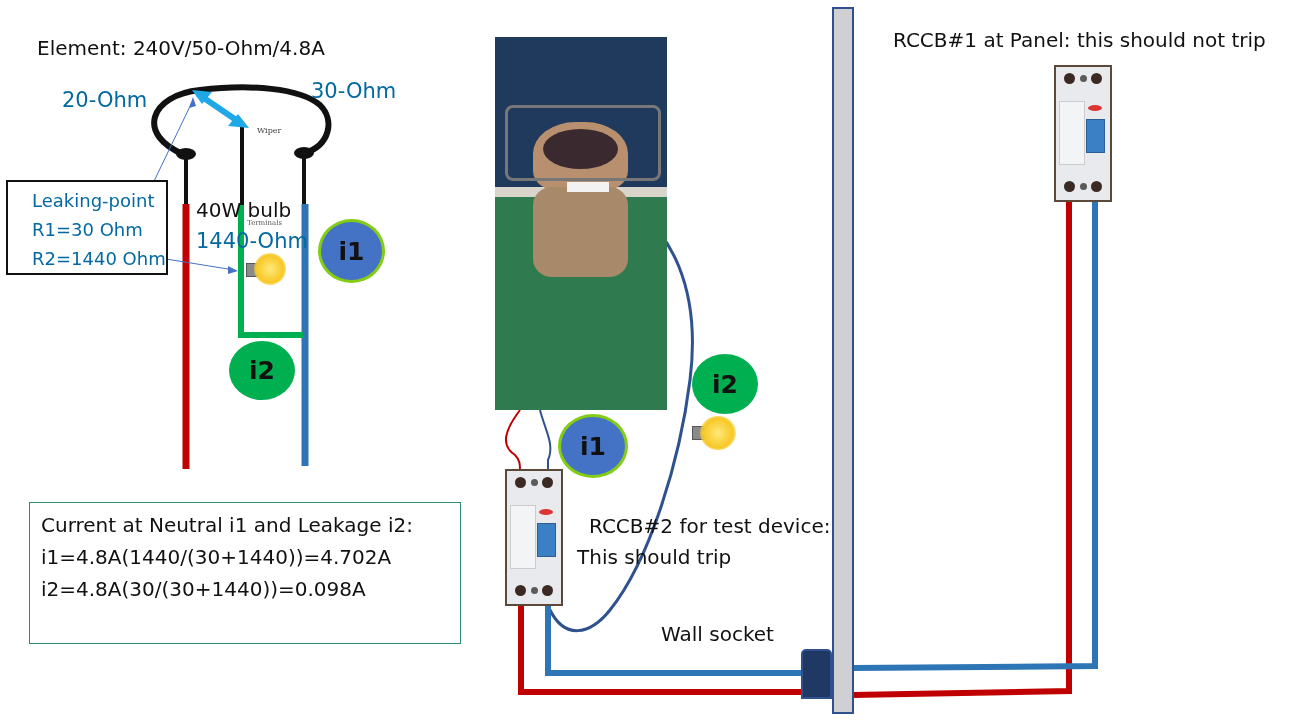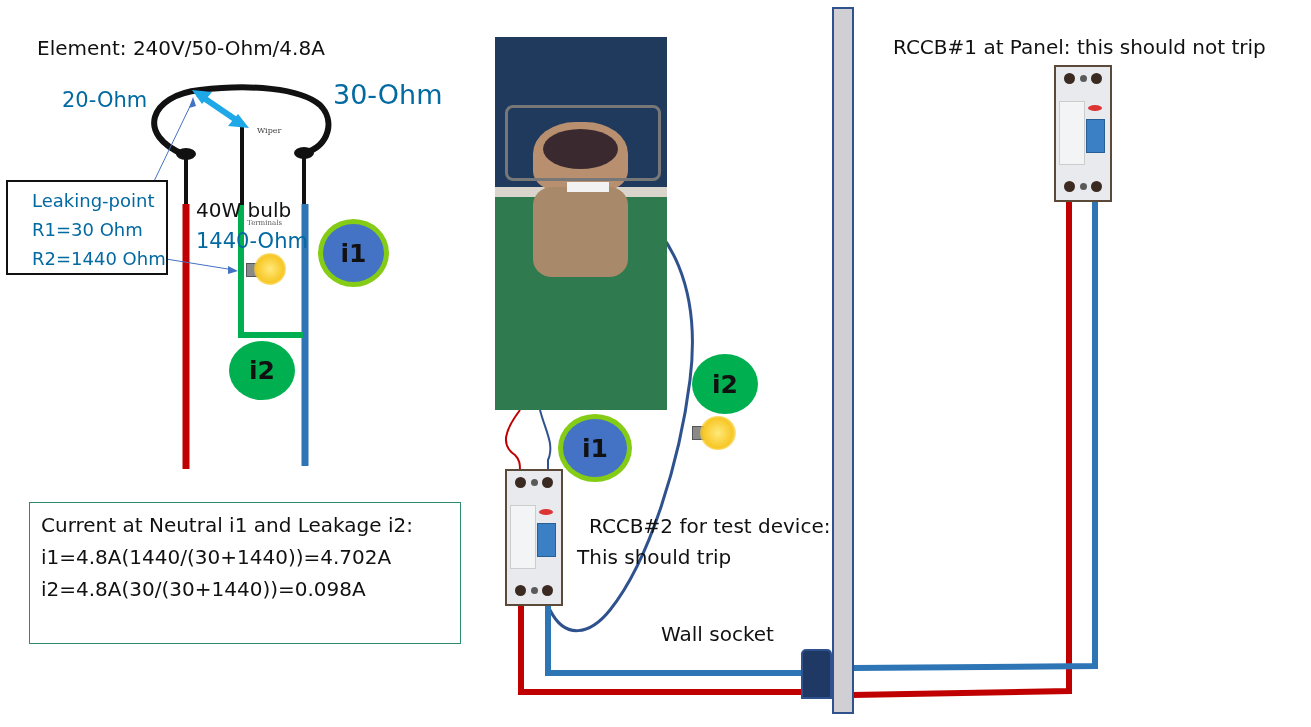--- a/index.html
+++ b/index.html
@@ -2,21 +2,21 @@
 <html><head>
   <meta charset="utf-8">
   <style>
     html, body { margin: 0; padding: 0; background: #ffffff; }
     body { width: 1311px; height: 727px; position: relative; overflow: hidden; font-family: "Liberation Sans", "DejaVu Sans", sans-serif; }
     .abs { position: absolute; }
     .txt { font-family: "DejaVu Sans", "Liberation Sans", sans-serif; color: #111; white-space: nowrap; }
     .red-txt { color: #0369a1; }
     svg.wires { position: absolute; left: 0; top: 0; }
     .badge { position: absolute; border-radius: 50%; display: flex; align-items: center; justify-content: center; font-weight: bold; font-size: 25px; color: #111; font-family: "DejaVu Sans", sans-serif; }
-    .badge-blue { background: #4472c4; border: 5px solid #84cc16; }
+    .badge-blue { background: #4472c4; border: 3px solid #84cc16; }
     .badge-green { background: #00b050; }
     .box-leak { position: absolute; left: 6px; top: 180px; width: 162px; height: 95px; border: 2px solid #111; box-sizing: border-box; background: #fff; }
     .box-calc { position: absolute; left: 29px; top: 502px; width: 432px; height: 142px; border: 1.5px solid #2e8b6a; box-sizing: border-box; background: #fff; }
     .calc-line { font-size: 20px; line-height: 32px; padding-left: 11px; }
     .leak-line { font-size: 18px; line-height: 29px; padding-left: 24px; }
     .photo { position: absolute; left: 495px; top: 37px; width: 172px; height: 373px; overflow: hidden; background: #2b4a6f; }
     .rccb { position: absolute; width: 58px; height: 137px; background: #5b4a3a; padding: 2px; box-sizing: border-box; }
     .rccb-body { width: 100%; height: 100%; background: #e8eaed; position: relative; }
     .hole { position: absolute; width: 11px; height: 11px; border-radius: 50%; background: #3b2a22; }
     .hole.small { width: 7px; height: 7px; background: #5a5a5a; }
@@ -58,21 +58,21 @@
 
   <polyline points="521,606 521,692 804,692" fill="none" stroke="#c00000" stroke-width="6"></polyline>
   <polyline points="548,606 548,673 804,673" fill="none" stroke="#2e75b6" stroke-width="6"></polyline>
 
   <polyline points="852,695 1069,691 1069,200" fill="none" stroke="#c00000" stroke-width="6"></polyline>
   <polyline points="852,668 1095,666 1095,200" fill="none" stroke="#2e75b6" stroke-width="6"></polyline>
 </svg>
 
 <div class="abs txt" style="left:37px; top:36px; font-size:20px;">Element: 240V/50-Ohm/4.8A</div>
 <div class="abs txt red-txt" style="left:62px; top:88px; font-size:21px;">20-Ohm</div>
-<div class="abs txt red-txt" style="left:311px; top:79px; font-size:27px;margin-left:22px;">30-Ohm</div>
+<div class="abs txt red-txt" style="left:311px; top:79px; font-size:21px;">30-Ohm</div>
 <div class="abs txt" style="left:257px; top:126px; font-size:8px; font-family:'DejaVu Serif',serif; color:#444;">Wiper</div>
 <div class="abs txt" style="left:247px; top:219px; font-size:7px; font-family:'DejaVu Serif',serif; color:#555;">Terminals</div>
 <div class="abs txt" style="left:196px; top:198px; font-size:20px;">40W bulb</div>
 <div class="abs txt red-txt" style="left:196px; top:229px; font-size:21px;">1440-Ohm</div>
 
 <div class="abs" style="left:246px; top:251px; width:48px; height:36px;">
   <div style="position:absolute; left:0; top:12px; width:10px; height:12px; background:#8a8a8a; border:1px solid #555;"></div>
   <div style="position:absolute; left:8px; top:2px; width:32px; height:32px; border-radius:50%; background:radial-gradient(circle at 50% 50%, #ffe97a 0%, #f7c726 60%, rgba(255,230,100,0.35) 80%, rgba(255,255,255,0) 100%);"></div>
 </div>
 
@@ -124,21 +124,21 @@
   <div style="position:absolute; left:8px; top:2px; width:36px; height:34px; border-radius:50%; background:radial-gradient(circle at 50% 50%, #ffe97a 0%, #f7c726 60%, rgba(255,230,100,0.35) 80%, rgba(255,255,255,0) 100%);"></div>
 </div>
 
 <div class="abs txt" style="left:577px; top:514px; font-size:20px;margin-left:12px;">RCCB#2 for test device:</div>
 <div class="abs txt" style="left:577px; top:545px; font-size:20px;">This should trip</div>
 <div class="abs txt" style="left:661px; top:622px; font-size:20px;">Wall socket</div>
 
 <div class="wall"></div>
 <div class="socket"></div>
 
-<div class="abs txt" style="left:893px; top:35px; font-size:20px;">RCCB#1 at Panel: this should not trip</div>
+<div class="abs txt" style="left:893px; top:28px; font-size:20px;">RCCB#1 at Panel: this should not trip</div>
 <div class="rccb" style="left:1054px; top:65px;">
   <div class="rccb-body">
     <div class="hole" style="left:8px; top:6px;"></div>
     <div class="hole small" style="left:24px; top:8px;"></div>
     <div class="hole" style="left:35px; top:6px;"></div>
     <div class="rccb-label"></div>
     <div class="rccb-logo"></div>
     <div class="rccb-toggle"></div>
     <div class="hole" style="left:8px; top:114px;"></div>
     <div class="hole small" style="left:24px; top:116px;"></div>

